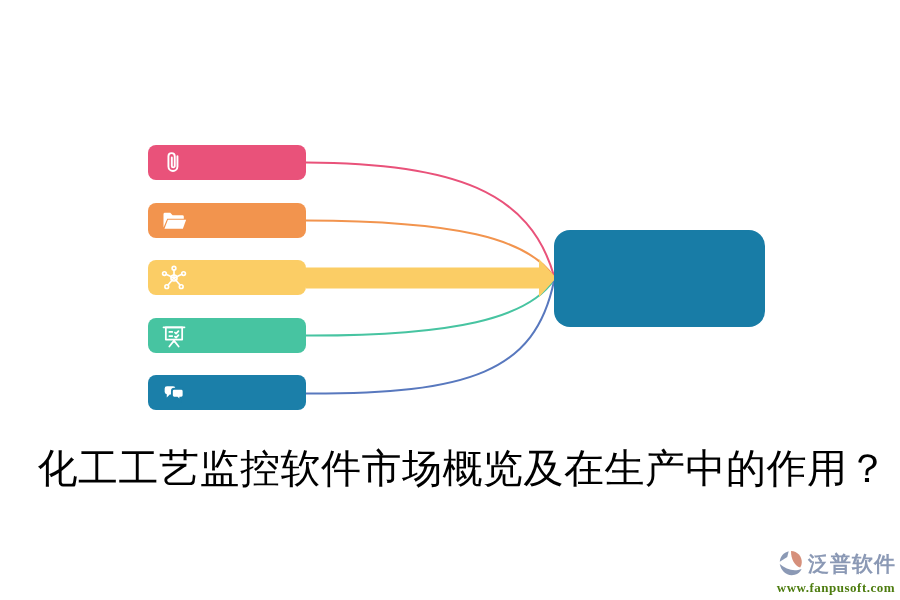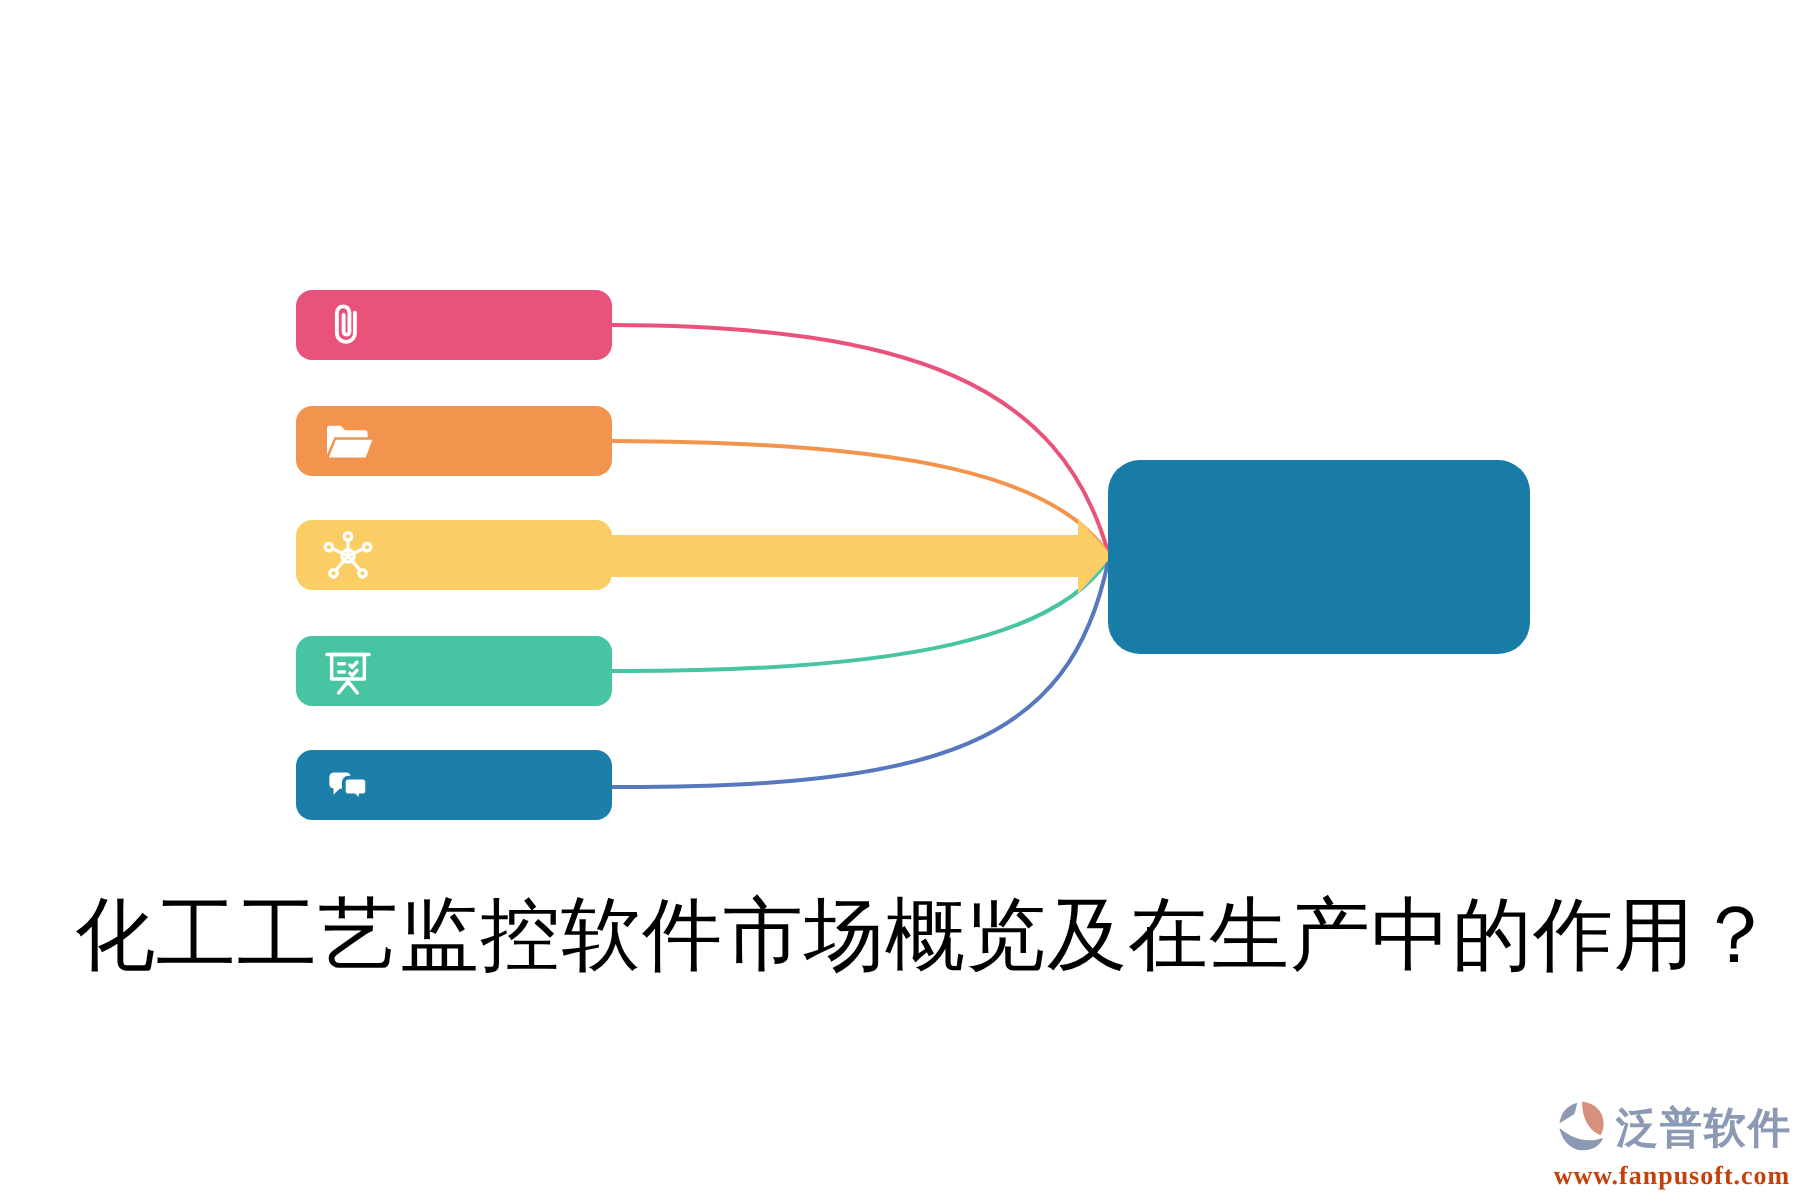--- a/index.html
+++ b/index.html
@@ -111,16 +111,16 @@
 
   <div class="logo">
     <div class="logo-top">
       <svg width="30" height="32" viewBox="0 0 32 32">
         <path d="M13.5 2.5 C8 4 4.5 8 4 13.5 L12 8.5 Z" fill="#8B99B5"></path>
         <path d="M16 2 C23 2.5 27.8 7.5 27.5 14.5 C27.4 16.5 26.8 18.3 25.8 19.8 C19.5 17.5 16 10.5 16 2 Z" fill="#D6907B"></path>
         <path d="M4 16 C5.5 24 12 29.5 20 27.5 C23.5 26.6 26 24.3 27.3 21.3 L23.5 22.3 C16.5 23.5 9.5 20.8 4 16 Z" fill="#8B99B5"></path>
       </svg>
       <span class="logo-name" style="color: rgb(139, 153, 181);">泛普软件</span>
     </div>
-    <span class="logo-url" style="color: #c2410c;">www.fanpusoft.com</span>
+    <span class="logo-url" style="color: #4d7c0f;">www.fanpusoft.com</span>
   </div>
 
 </div>
 
 </body></html>

